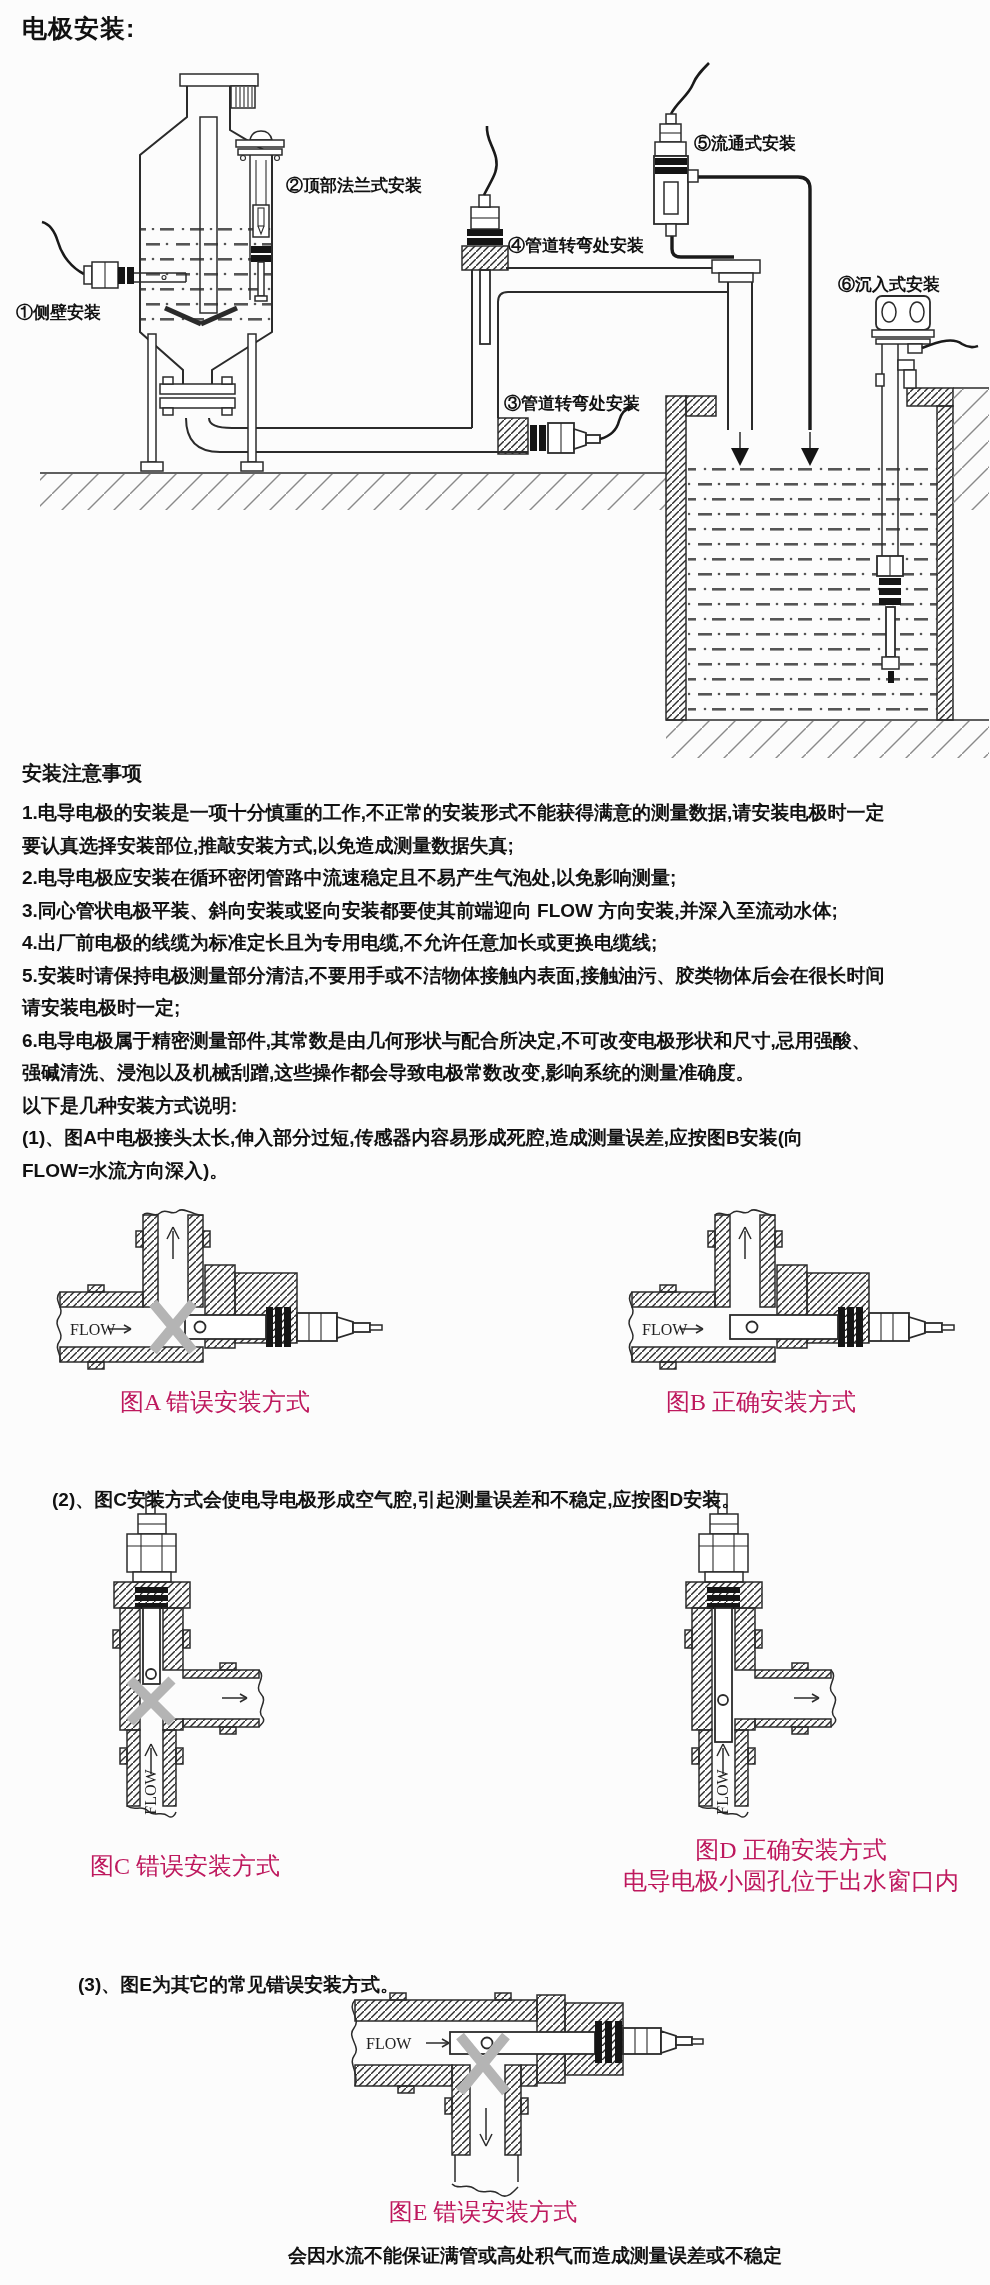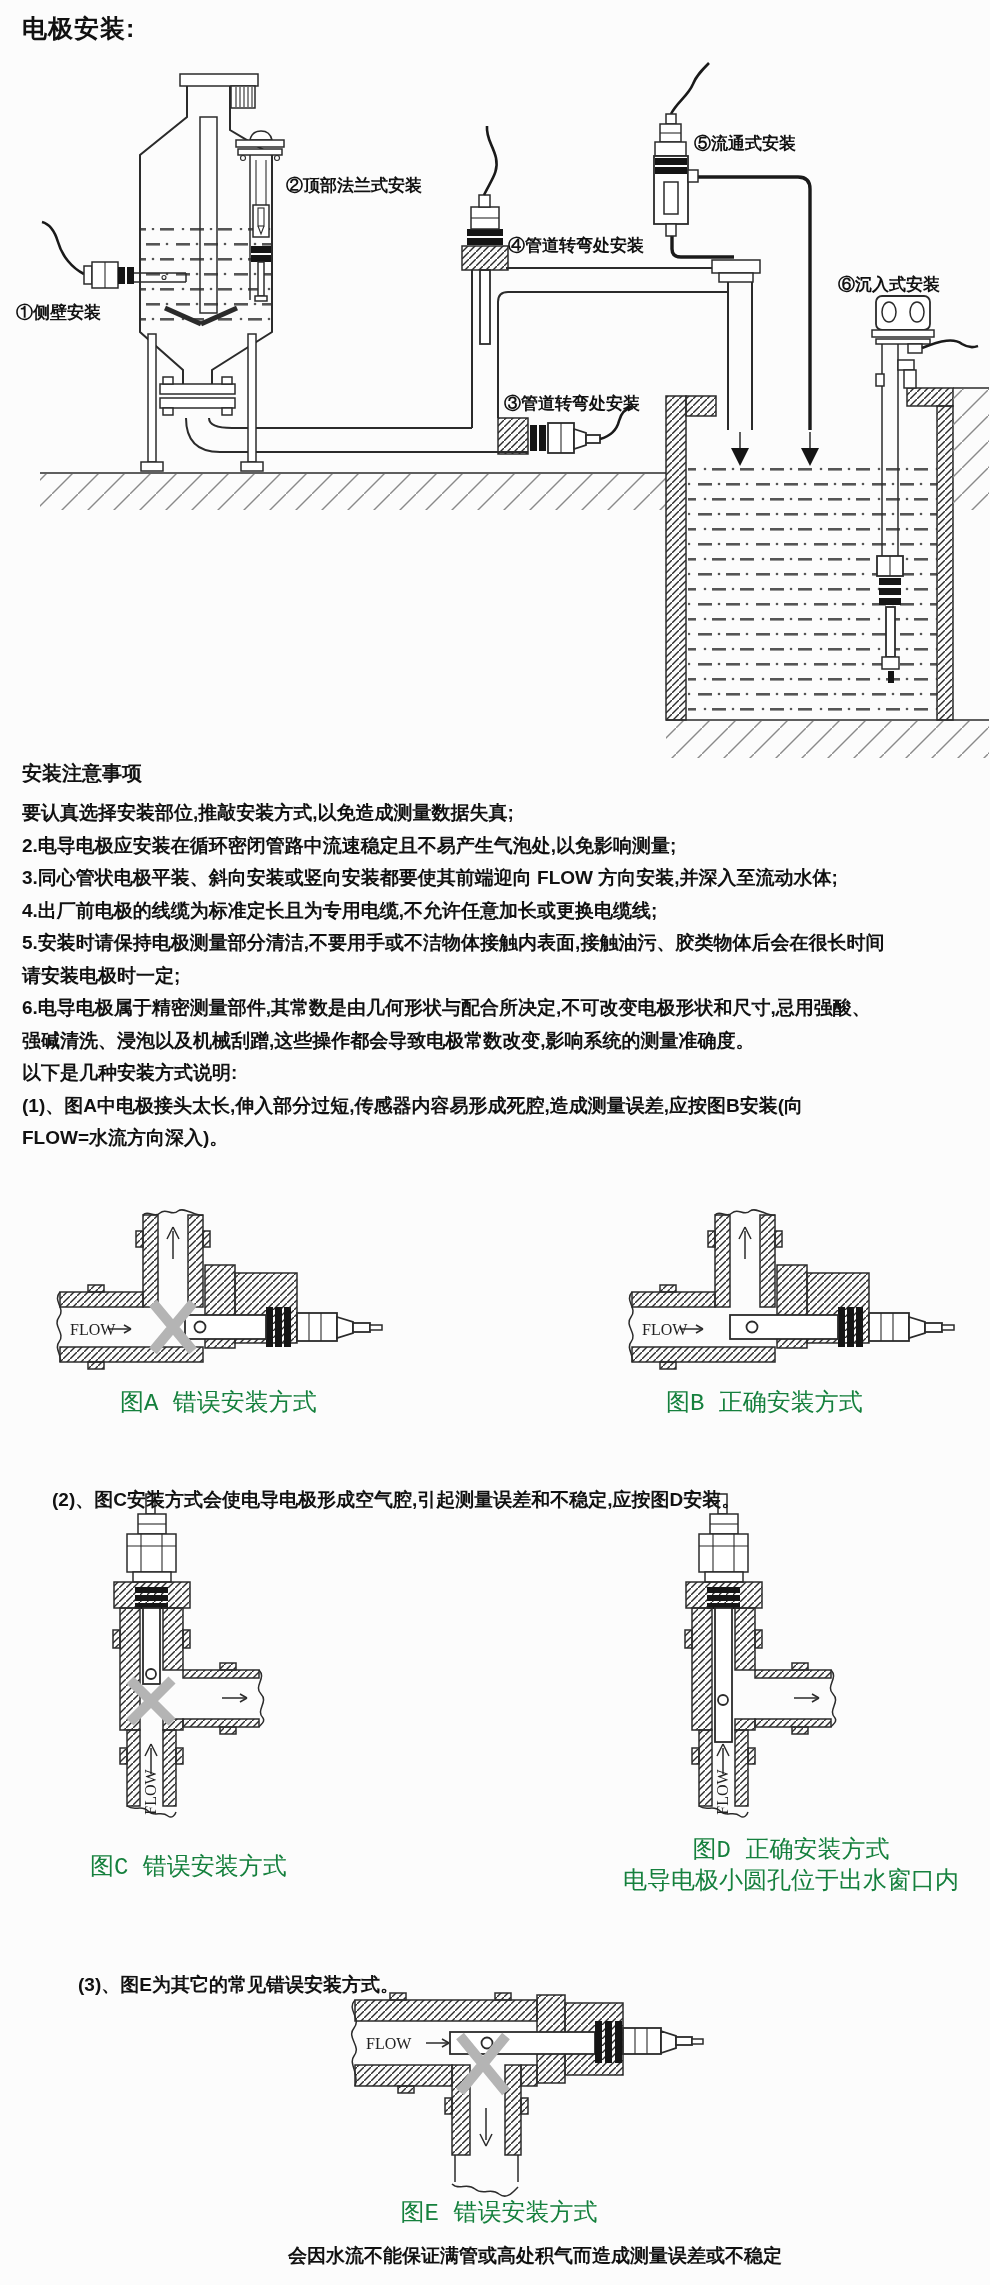--- a/index.html
+++ b/index.html
@@ -6,26 +6,26 @@
   body{
     width:990px;height:2285px;position:relative;background:#fcfcfc;
     font-family:"Liberation Sans",sans-serif;color:#111;overflow:hidden;
   }
   .abs{position:absolute;}
   #page-title{left:22px;top:12px;font-size:25px;font-weight:bold;letter-spacing:1px;}
   #drawing{left:0;top:0;}
   #notes{left:22px;top:760px;width:950px;}
   #notes .hd{font-size:20px;font-weight:bold;margin:0 0 10px 0;}
   #notes .ln{font-size:19px;font-weight:bold;line-height:32.5px;white-space:nowrap;}
-  .cap{font-family:Liberation Mono, monospace;font-size:24px;color:#15803d;white-space:nowrap;}
+  .cap{font-family:Liberation Serif, serif;font-size:24px;color:#be185d;white-space:nowrap;}
   #cap-a{left:120px;top:1386px;}
   #cap-b{left:666px;top:1386px;}
   #cap-c{left:90px;top:1850px;}
   #cap-d{left:608px;top:1835px;width:366px;text-align:center;line-height:31px;white-space:normal;}
-  #cap-e{left:316px;top:2196px;width:366px;text-align:center;}
+  #cap-e{left:300px;top:2196px;width:366px;text-align:center;}
   .bline{font-size:19px;font-weight:bold;white-space:nowrap;margin-top:44px;}
   #item2{left:52px;top:1443px;}
   #item3{left:78px;top:1928px;}
   #footer-note{left:0;top:2243px;width:990px;text-align:center;font-size:19px;font-weight:bold;padding-left:40px;}
   svg .ol{fill:none;stroke:#2b2b2b;stroke-width:2;}
   svg .ol15{fill:#fff;stroke:#2b2b2b;stroke-width:1.5;}
   svg .lin{fill:none;stroke:#2b2b2b;stroke-width:1.5;}
   svg .thin{fill:none;stroke:#2b2b2b;stroke-width:1.1;}
   svg .fil{fill:url(#h1);stroke:#2b2b2b;stroke-width:1.5;}
   svg .blk{fill:#151515;stroke:none;}
@@ -343,20 +343,21 @@
     <text class="flw" x="366" y="59">FLOW</text>
     <line x1="426" y1="53" x2="448" y2="53" class="lin"></line>
     <path class="lin" d="M442,49 L449,53 M442,57 L449,53"></path>
   </g>
 </svg>
 
 <div id="page-title" class="abs">电极安装:</div>
 
 <div id="notes" class="abs">
   <div class="hd">安装注意事项</div>
+  <div class="ln">1.电导电极的安装是一项十分慎重的工作,不正常的安装形式不能获得满意的测量数据,请安装电极时一定</div>
   <div class="ln">要认真选择安装部位,推敲安装方式,以免造成测量数据失真;</div>
   <div class="ln">2.电导电极应安装在循环密闭管路中流速稳定且不易产生气泡处,以免影响测量;</div>
   <div class="ln">3.同心管状电极平装、斜向安装或竖向安装都要使其前端迎向 FLOW 方向安装,并深入至流动水体;</div>
   <div class="ln">4.出厂前电极的线缆为标准定长且为专用电缆,不允许任意加长或更换电缆线;</div>
   <div class="ln">5.安装时请保持电极测量部分清洁,不要用手或不洁物体接触内表面,接触油污、胶类物体后会在很长时间</div>
   <div class="ln">请安装电极时一定;</div>
   <div class="ln">6.电导电极属于精密测量部件,其常数是由几何形状与配合所决定,不可改变电极形状和尺寸,忌用强酸、</div>
   <div class="ln">强碱清洗、浸泡以及机械刮蹭,这些操作都会导致电极常数改变,影响系统的测量准确度。</div>
   <div class="ln">以下是几种安装方式说明:</div>
   <div class="ln">(1)、图A中电极接头太长,伸入部分过短,传感器内容易形成死腔,造成测量误差,应按图B安装(向</div>

